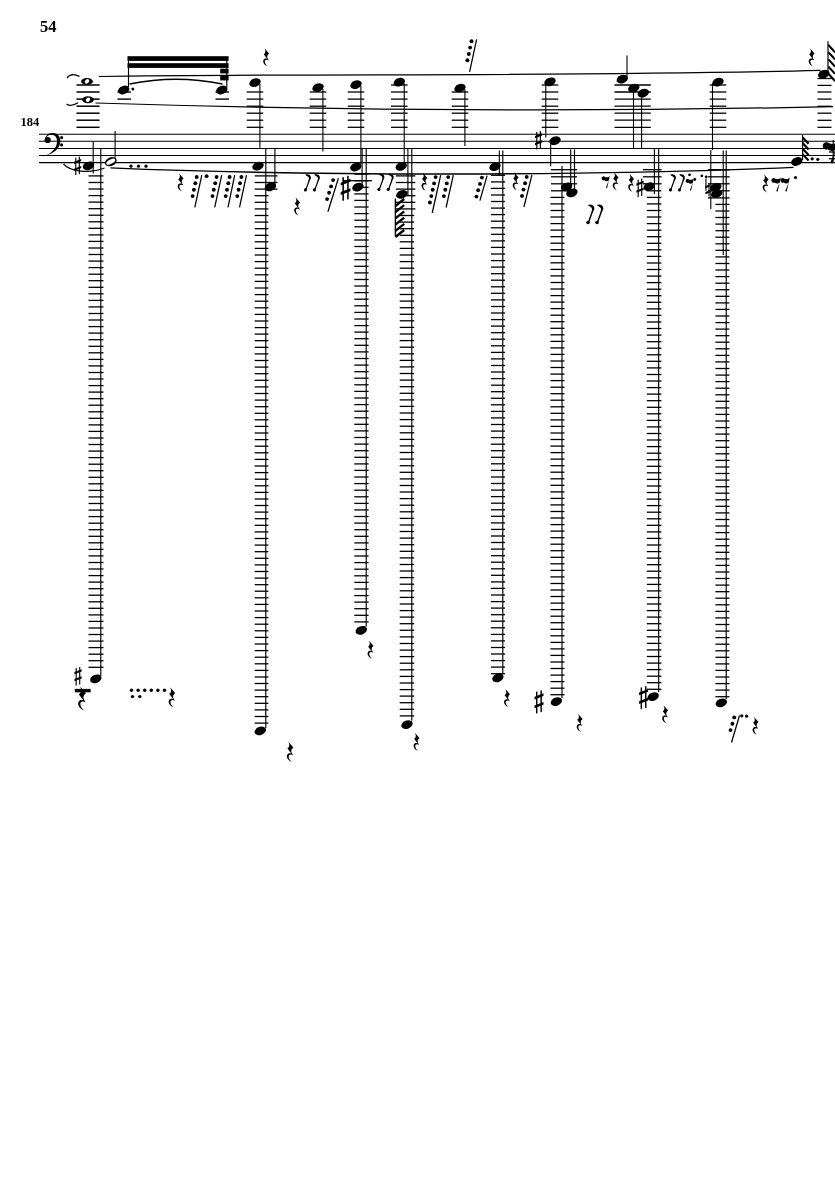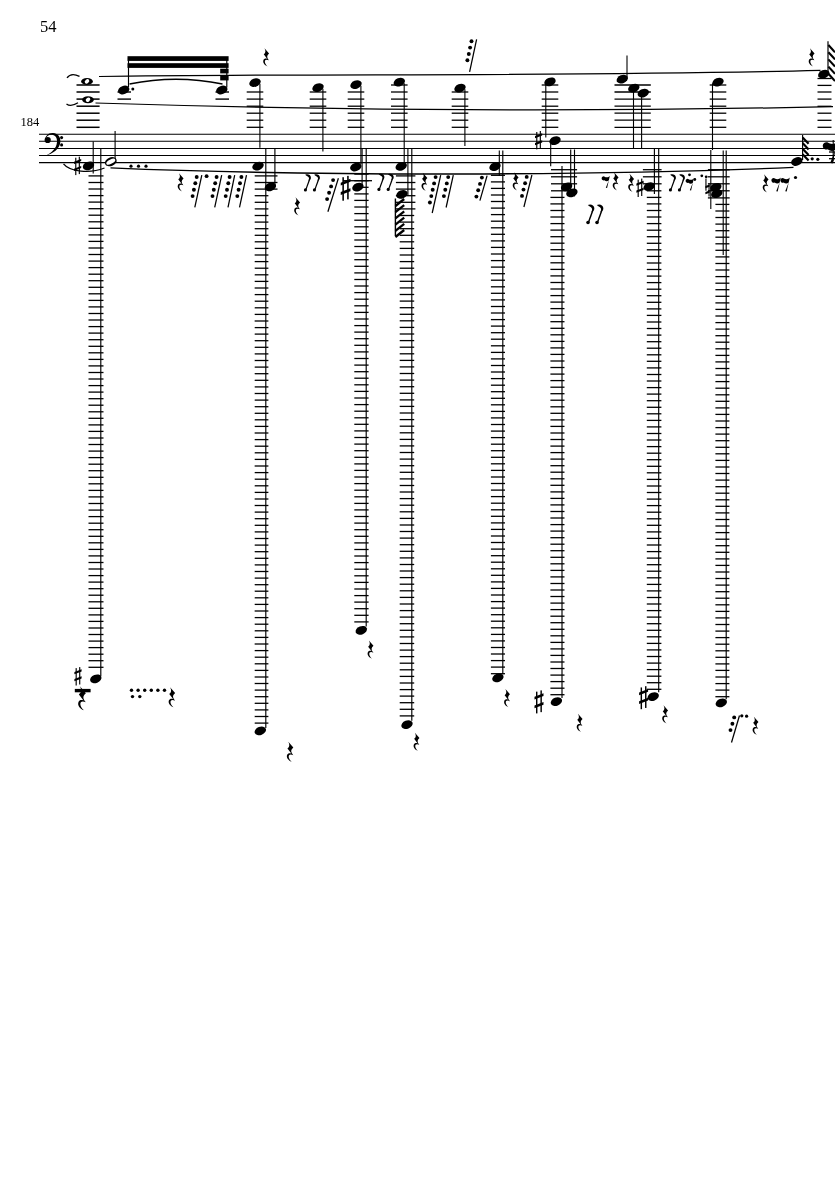--- a/index.html
+++ b/index.html
@@ -1,14 +1,14 @@
 <!DOCTYPE html>
 <html><head><meta charset="utf-8"><style>
 html,body{margin:0;padding:0;background:#fff;}
-#page{width:835px;height:1116px;background:#fff;position:relative;overflow:hidden;}
+#page{width:835px;height:1116px;background:#fff;position:relative;overflow:hidden;font-weight:bold;}
 </style></head>
 <body>
 <div id="page">
 <svg width="835" height="1181" viewBox="0 0 835 1181" fill="#000" stroke="none">
 <defs>
 <g id="nh">
           <ellipse rx="5.9" ry="4.1" transform="rotate(-21)"></ellipse>
         </g>
 <g id="sharp">
           <path d="M-3.6 -2.0 L3.6 -4.8 L3.6 -7.0 L-3.6 -4.2 Z M-3.6 5.0 L3.6 2.2 L3.6 0 L-3.6 2.8 Z"></path>

